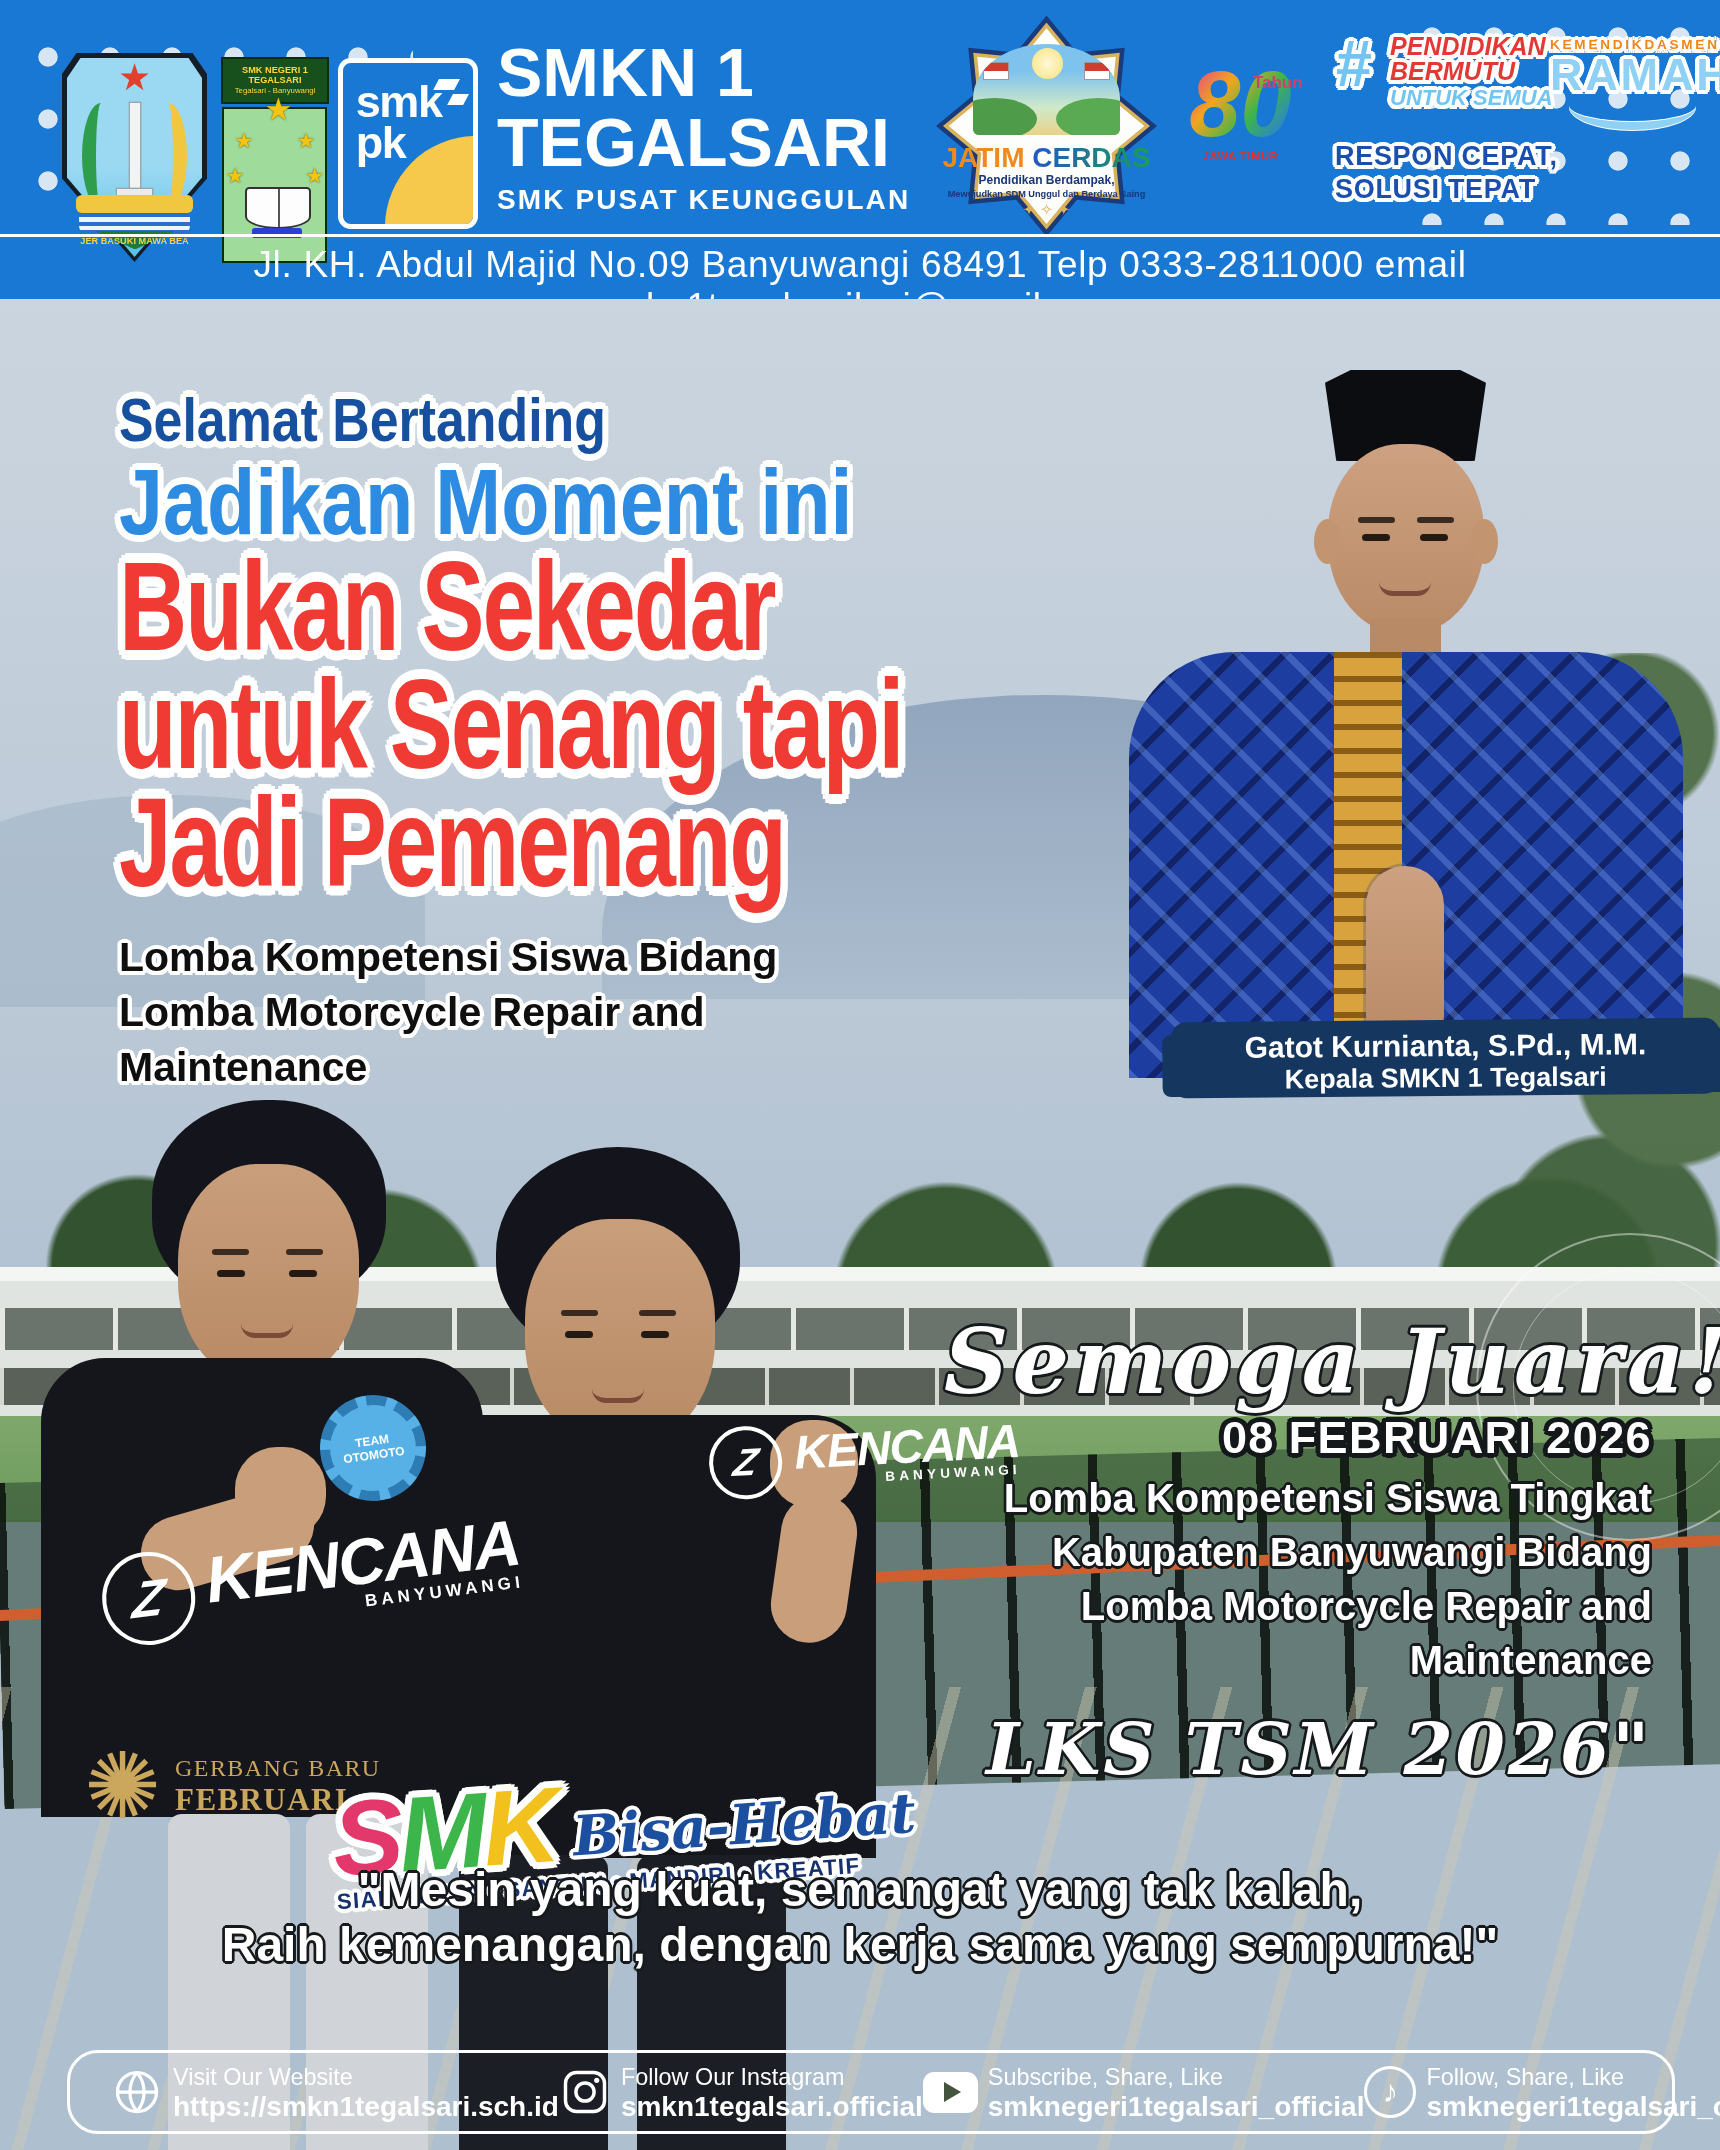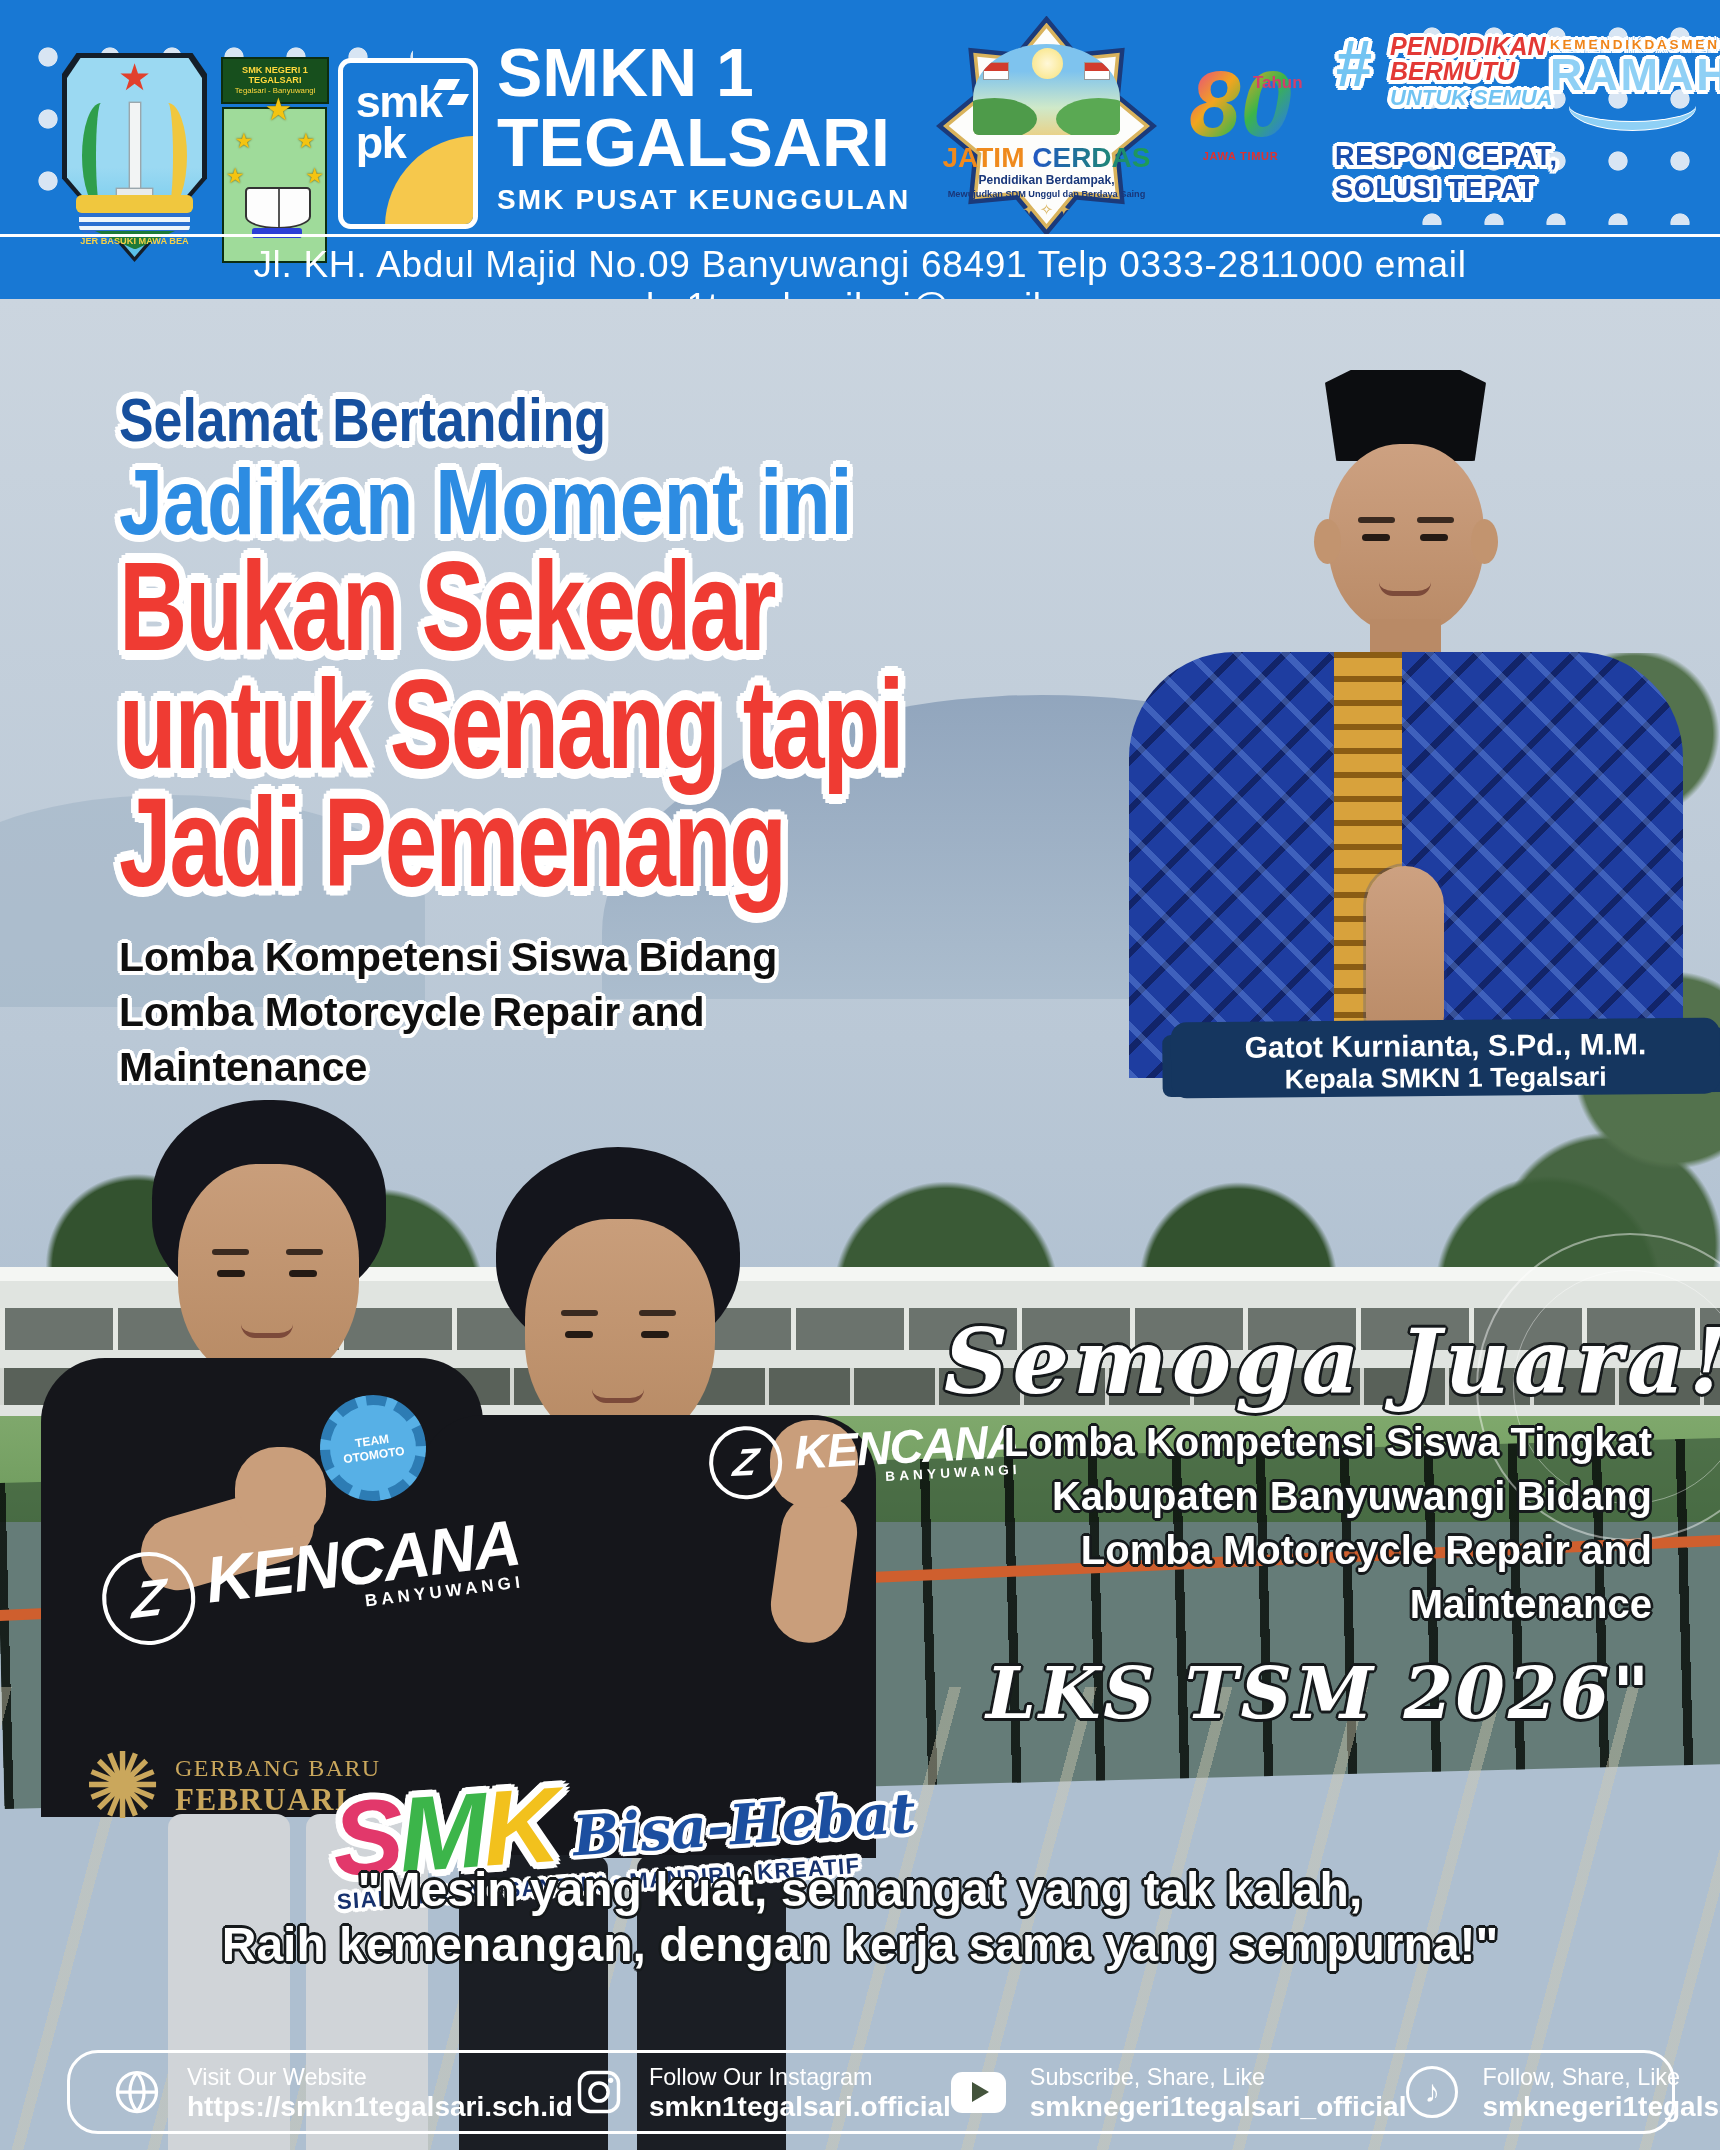--- a/index.html
+++ b/index.html
@@ -200,21 +200,21 @@
   .smk-word .c2{color:#3cb54a;}
   .smk-word .c3{color:#f2c11d;}
   .bisa{font-family:"DejaVu Serif",serif;font-style:italic;font-weight:700;font-size:55px;color:#1c4fa0;line-height:64px;}
   .tagline{margin-top:4.2px;font-size:22px;font-weight:900;color:#16316e;letter-spacing:1.4px;}
 
   .quote{left:0;top:1563px;width:1720px;text-align:center;color:#fff;font-size:48px;line-height:55px;font-weight:700;}
 
   
   .footbox{position:absolute;left:67px;top:2050px;width:1608px;height:84px;border:3.5px solid #fff;border-radius:31px;
      box-sizing:border-box;display:flex;align-items:center;justify-content:space-between;padding:0 41px;}
-  .fitem{display:flex;align-items:center;gap:24px;color:#fff;}
+  .fitem{display:flex;align-items:center;gap:10px;color:#fff;}
   .fitem svg{width:52px;height:52px;flex:none;}
   .fitem .lab{font-size:23.4px;font-weight:400;line-height:28px;}
   .fitem .val{font-size:28px;font-weight:700;line-height:31px;}
   .ticon{width:52px;height:52px;border:3.5px solid #fff;border-radius:50%;box-sizing:border-box;
      display:flex;align-items:center;justify-content:center;color:#fff;font-size:31px;font-weight:700;}
   .yticon{width:55px;height:41px;background:#fff;border-radius:11.3px;display:flex;align-items:center;justify-content:center;}
   .yticon .tri{width:0;height:0;border-left:17px solid #44543c;border-top:10.6px solid transparent;border-bottom:10.6px solid transparent;margin-left:4.2px;}
 </style>
 </head>
 <body>
@@ -414,20 +414,21 @@
       <div>Jadi Pemenang</div>
     </h1>
     <div class="abs subt ow-sm">
       <div>Lomba Kompetensi Siswa Bidang</div>
       <div>Lomba Motorcycle Repair and</div>
       <div>Maintenance</div>
     </div>
 
     <div class="abs rightcol">
       <div class="wish od-sm">Semoga Juara!</div>
+      <div class="evdate od-md">08 FEBRUARI 2026</div>
       <div class="evdesc od-sm">
         <div>Lomba Kompetensi Siswa Tingkat</div>
         <div>Kabupaten Banyuwangi Bidang</div>
         <div>Lomba Motorcycle Repair and</div>
         <div>Maintenance</div>
       </div>
       <div class="evtag od-sm">LKS TSM 2026"</div>
     </div>
 
     <div class="abs gerbang">

